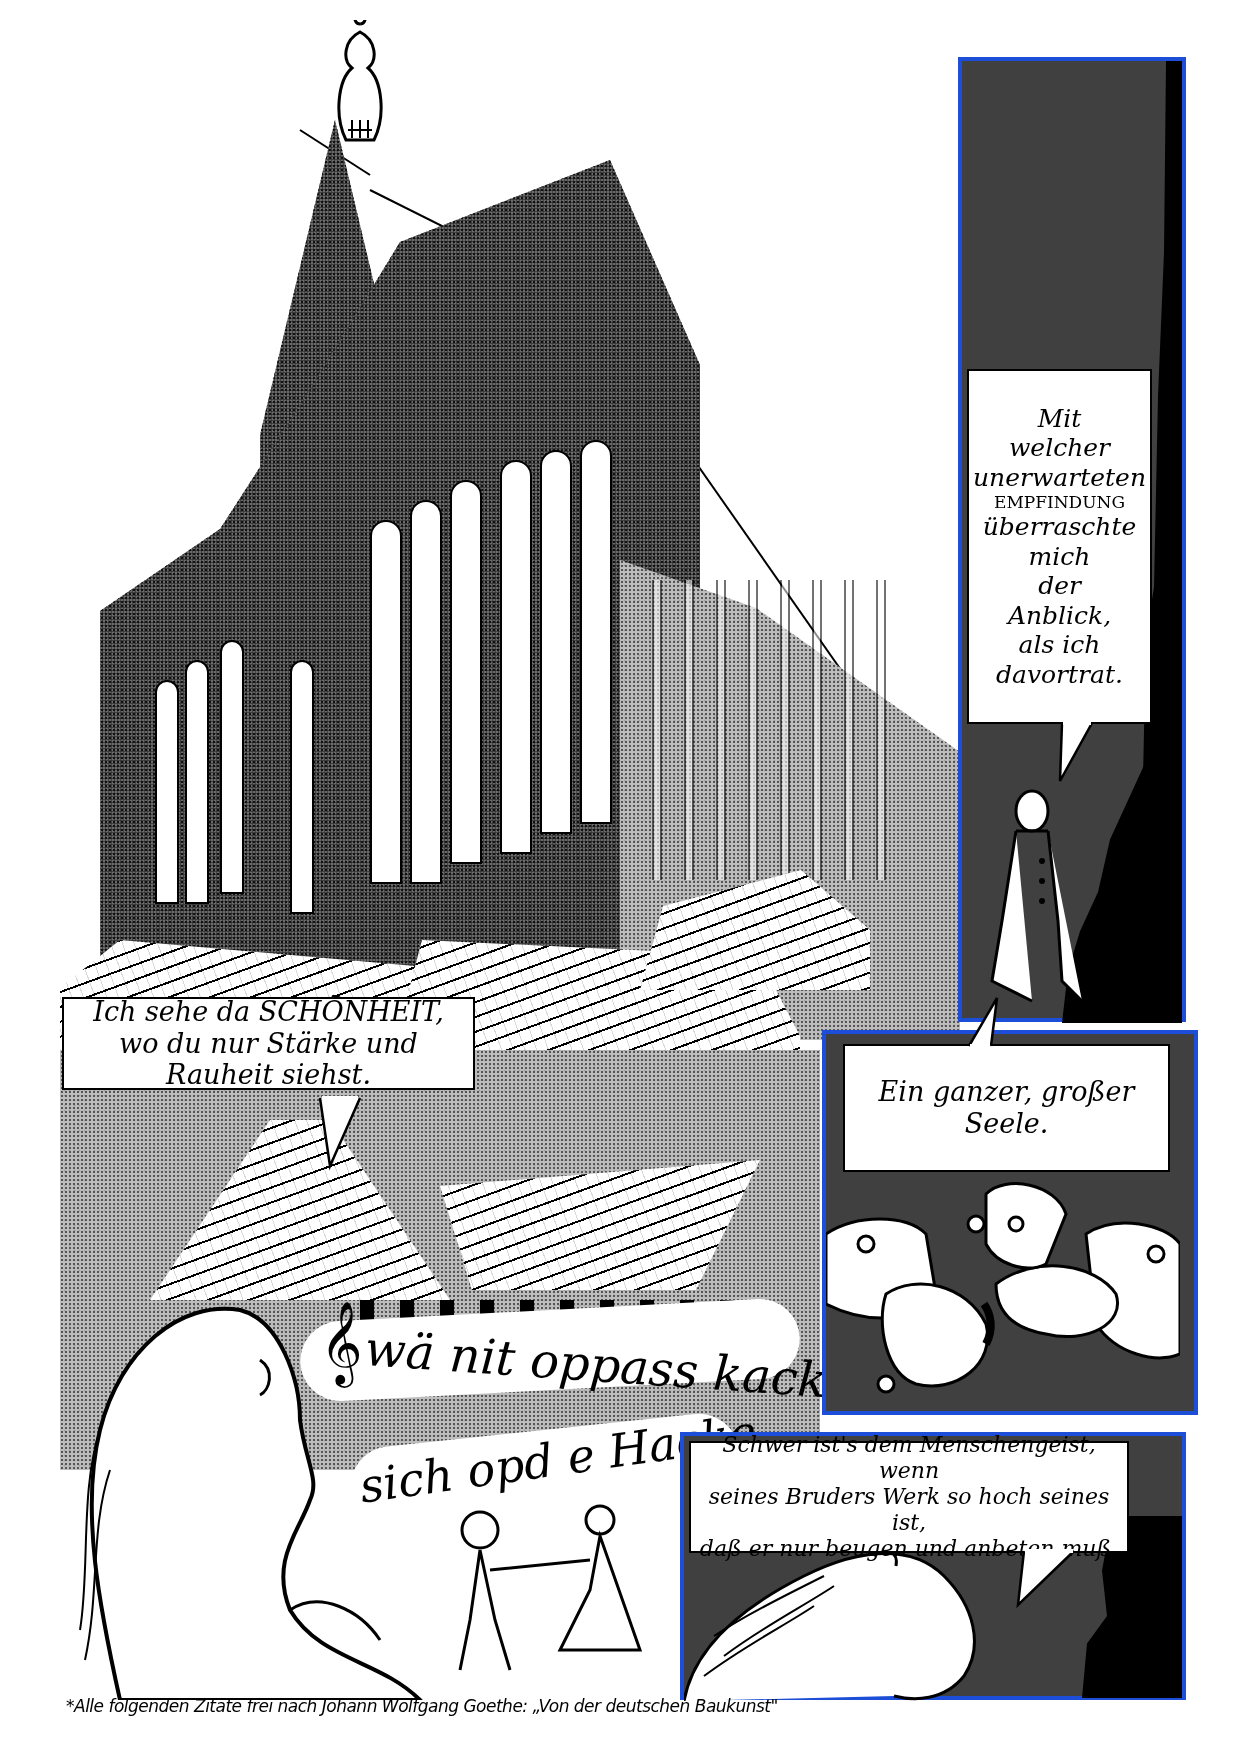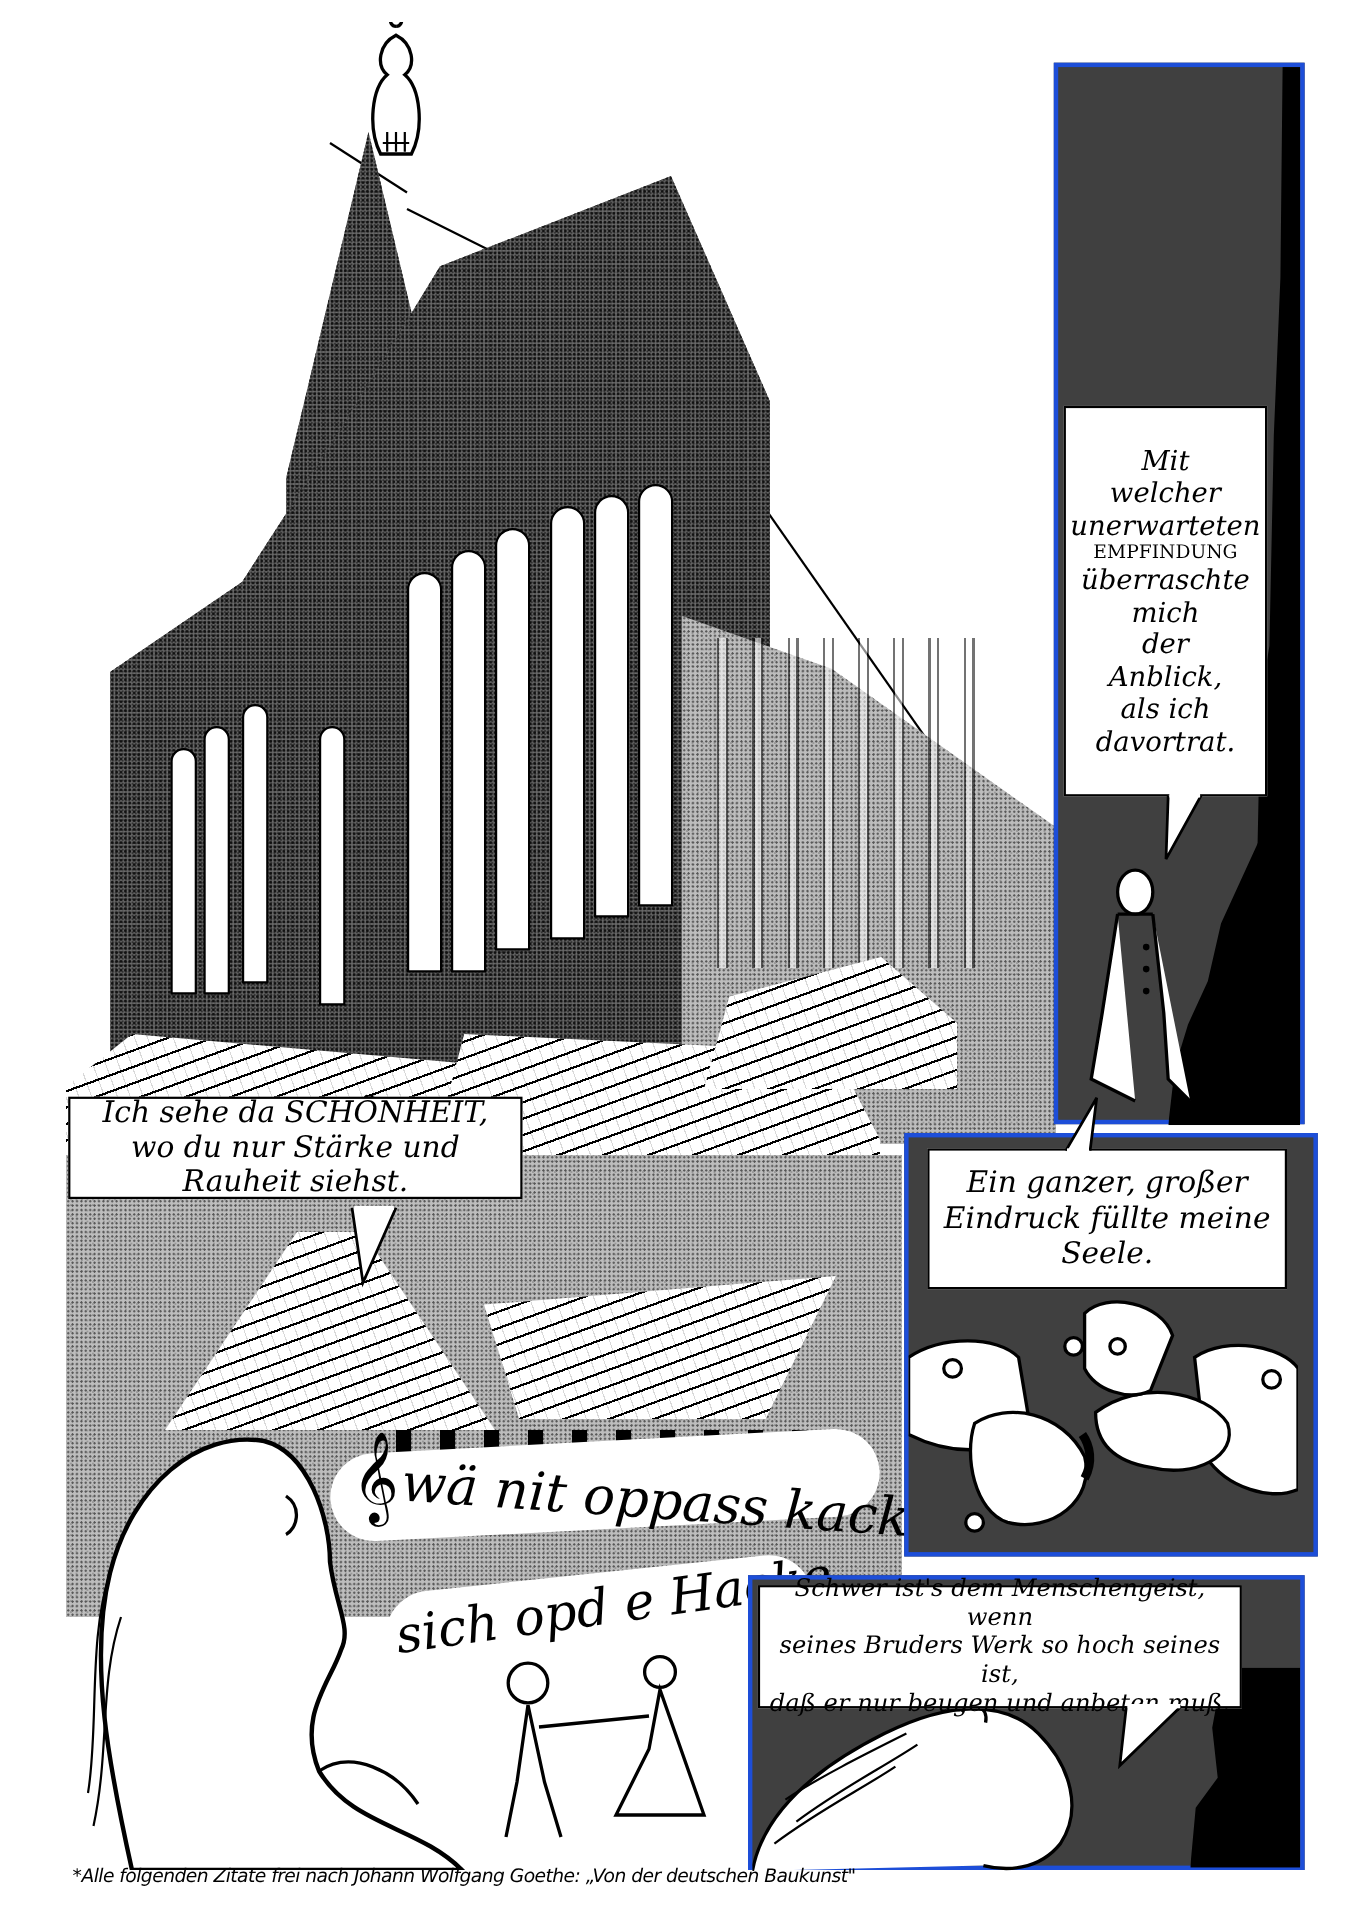--- a/index.html
+++ b/index.html
@@ -133,21 +133,20 @@
     <path d="M160 40 C180 20 230 30 240 60 L220 110 C200 120 170 110 160 90 Z" fill="#fff" stroke="#000" stroke-width="3"></path>
     <path d="M158 150 C165 160 168 175 160 190" stroke="#000" stroke-width="8" fill="none"></path>
     <circle cx="40" cy="90" r="8" fill="#fff" stroke="#000" stroke-width="3"></circle>
     <circle cx="150" cy="70" r="8" fill="#fff" stroke="#000" stroke-width="3"></circle>
     <circle cx="190" cy="70" r="7" fill="#fff" stroke="#000" stroke-width="3"></circle>
     <circle cx="330" cy="100" r="8" fill="#fff" stroke="#000" stroke-width="3"></circle>
     <circle cx="60" cy="230" r="8" fill="#fff" stroke="#000" stroke-width="3"></circle>
   </svg>
   <div class="bubble" style="left:17px;top:10px;width:327px;height:128px;font-size:27px;flex-direction:column;">
     <span>Ein ganzer, großer</span>
-    <span>Eindruck füllte meine</span>
     <span>Seele.</span>
   </div>
   <svg class="abs" style="left:135px;top:-38px" width="50" height="52" viewBox="0 0 50 52">
       <path d="M8 50 L36 2 L30 50" fill="#fff" stroke="#000" stroke-width="2.5"></path>
       <rect x="9" y="48" width="20" height="6" fill="#fff"></rect>
     </svg>
 </div>
 
 <div class="panel" style="left:680px;top:1432px;width:506px;height:268px;">
   <div class="abs" style="right:0;top:80px;width:100px;height:182px;background:#000;clip-path:polygon(30% 0,100% 0,100% 100%,0 100%,5% 70%,25% 55%,20% 30%);"></div>

